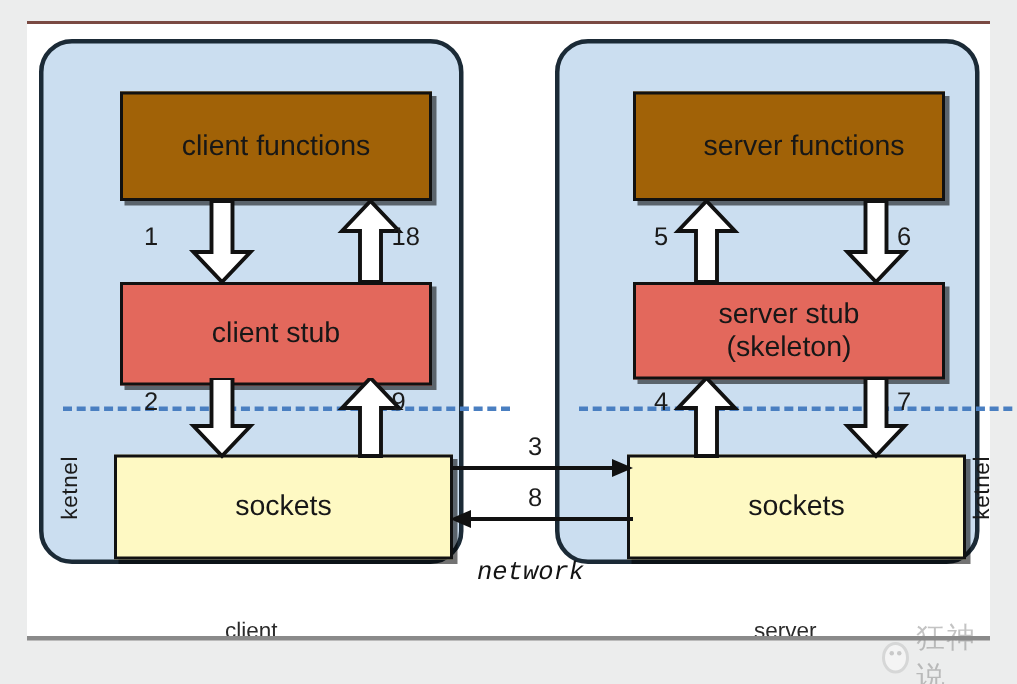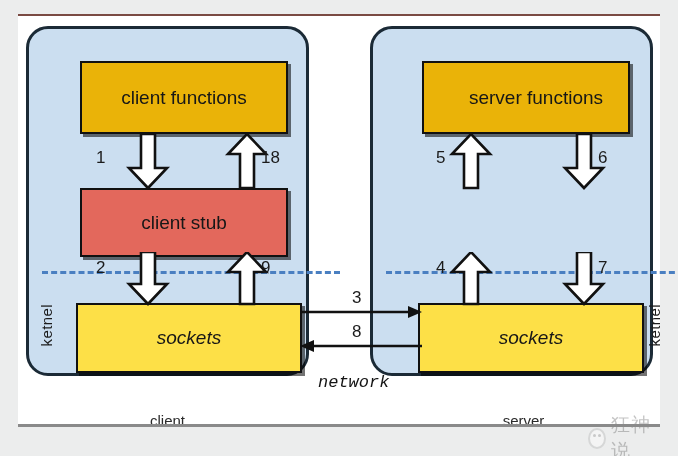--- a/index.html
+++ b/index.html
@@ -66,23 +66,23 @@
     box-sizing: border-box;
     display: flex;
     align-items: center;
     justify-content: center;
     text-align: center;
     color: #171717;
     font-size: 19px;
     line-height: 1.12;
     box-shadow: 3px 3px 0 rgba(0,0,0,0.55);
   }
-  .box-blue   { background: #eab308; text-align: center; }
+  .box-blue   { background: #a16207; text-align: center; }
   .box-red    { background: #e3685c; }
-  .box-orange { background: #fde047; font-style: italic; }
+  .box-orange { background: #fef9c3; }
 
   #box-client-functions { left: 62px;  top: 45px;  width: 208px; height: 73px; }
   #box-client-stub      { left: 62px;  top: 172px; width: 208px; height: 69px; }
   #box-client-sockets   { left: 58px;  top: 287px; width: 226px; height: 70px; }
 
   #box-server-functions { left: 404px; top: 45px;  width: 208px; height: 73px; padding-left: 20px; }
   #box-server-stub      { left: 404px; top: 172px; width: 208px; height: 65px; }
   #box-server-sockets   { left: 400px; top: 287px; width: 226px; height: 70px; }
 
   
@@ -219,20 +219,26 @@
   <div class="kernel-label" id="kernel-client">ketnel</div>
 
   <div class="panel" id="panel-server"></div>
 
   <div class="dashed-line" id="dash-server"></div>
 
   <div class="box box-blue" id="box-server-functions">
     <span>server functions</span>
   </div>
 
+  <div class="box box-red" id="box-server-stub">
+    <span>
+      <span>server stub</span><br>
+      <span>(skeleton)</span>
+    </span>
+  </div>
 
   <div class="box box-orange" id="box-server-sockets">
     <span>sockets</span>
   </div>
 
   <div class="varrow" style="left:428px; top:118px;">
     <svg width="50" height="56" viewBox="0 0 50 56">
       <polygon points="25,0 44,20 32,20 32,54 18,54 18,20 6,20" fill="#ffffff" stroke="#111111" stroke-width="2.6" stroke-linejoin="miter"></polygon>
     </svg>
   </div>

